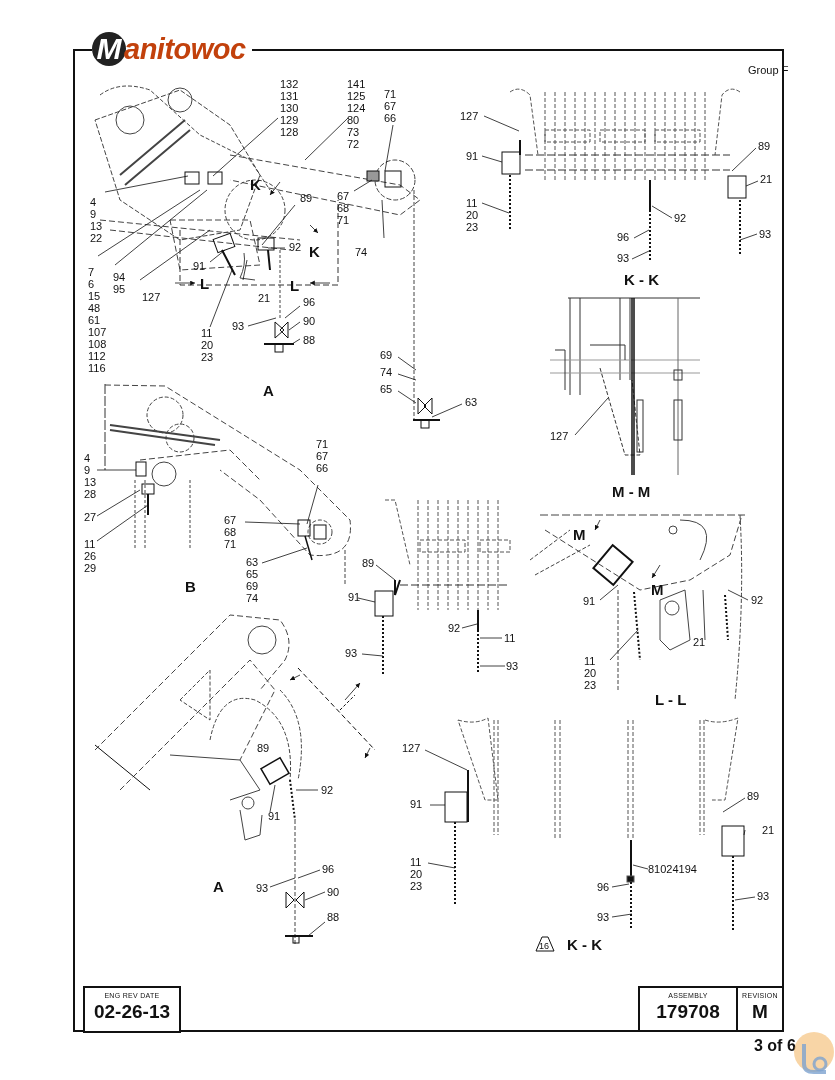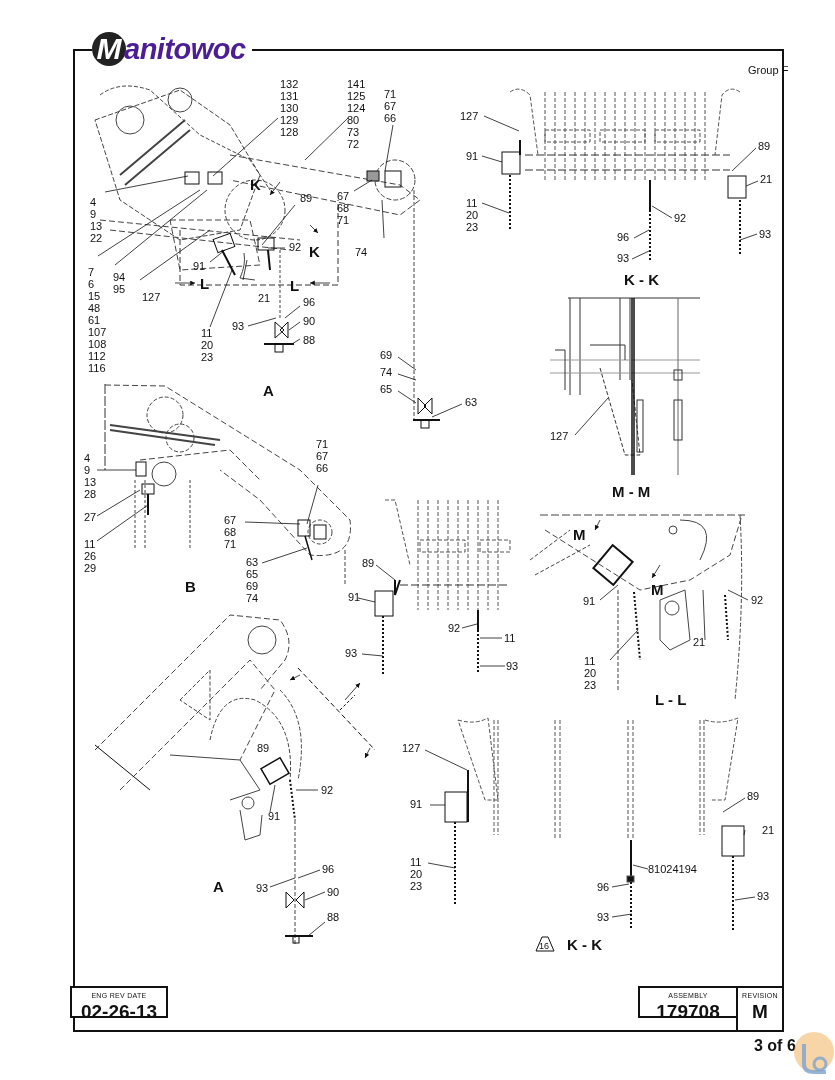--- a/index.html
+++ b/index.html
@@ -2,29 +2,29 @@
 <html><head>
 <meta charset="utf-8">
 <style>
   html, body { margin:0; padding:0; background:#fff; }
   body { width:835px; height:1080px; position:relative; overflow:hidden; font-family:"Liberation Sans", sans-serif; color:#111; }
   .abs { position:absolute; }
   #group-label { left:748px; top:32px; font-size:11px;margin-top:32px; }
   #frame { left:73px; top:49px; width:711px; height:983px; border:2px solid #111; box-sizing:border-box; }
   #logo { left:92px; top:30px; height:38px; background:#fff; padding:0 6px 0 0; display:flex; align-items:center; }
   #logo .m { width:34px; height:34px; border-radius:50%; background:#222; color:#fff; font-weight:bold; font-style:italic; font-size:30px; display:flex; align-items:center; justify-content:center; font-family:"Liberation Sans", sans-serif; }
-  #logo .word { font-weight:bold; font-style:italic; font-size:29px; letter-spacing:-0.5px; color:#4c1d95; margin-left:-2px; }
+  #logo .word { font-weight:bold; font-style:italic; font-size:29px; letter-spacing:-0.5px; color:#c2410c; margin-left:-2px; }
   #drawing { left:75px; top:51px; width:707px; height:935px; }
   .lbl { font-size:11px; fill:#111; font-family:"Liberation Sans", sans-serif; }
   .sec { font-size:15px; font-weight:bold; fill:#111; font-family:"Liberation Sans", sans-serif; }
   .tb { border:2px solid #111; box-sizing:border-box; background:#fff; text-align:center; }
   .tb .cap { font-size:7px; margin-top:4px; letter-spacing:0.3px; }
   .tb .val { font-size:19px; font-weight:bold; margin-top:2px; }
-  #eng-box { left:70px; top:986px; width:98px; height:32px; }
-  #asm-box { left:638px; top:986px; width:100px; height:32px; }
+  #eng-box { left:83px; top:986px; width:98px; height:47px; }
+  #asm-box { left:638px; top:986px; width:100px; height:46px; }
   #rev-box { left:736px; top:986px; width:48px; height:46px; }
   #page-num { left:754px; top:1037px; font-size:16px; font-weight:bold; }
   #watermark { left:790px; top:1030px; width:44px; height:48px; }
 </style>
 </head>
 <body>
 
 <div class="abs" id="group-label">Group F</div>
 <div class="abs" id="frame"></div>
 

